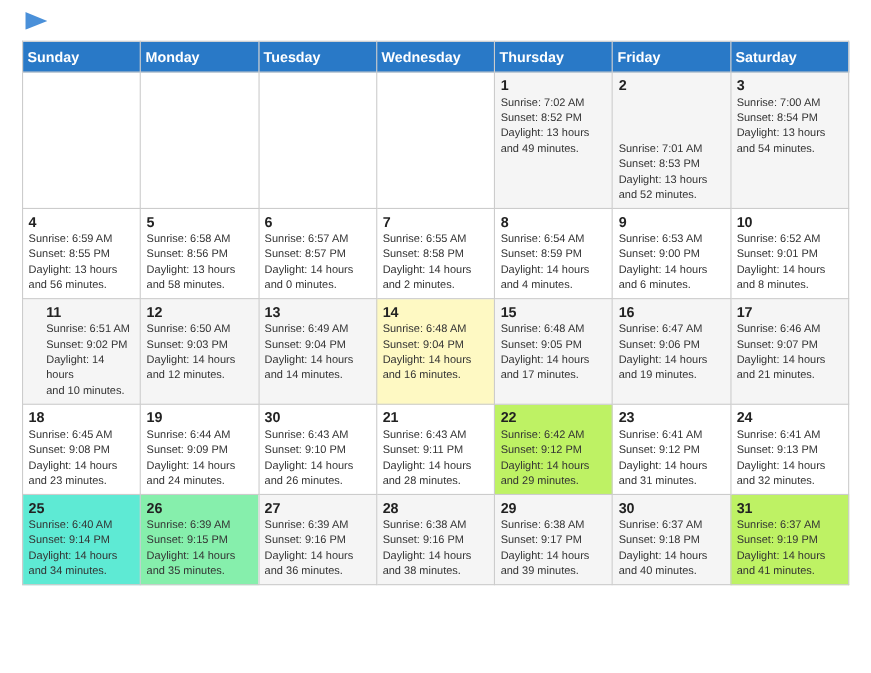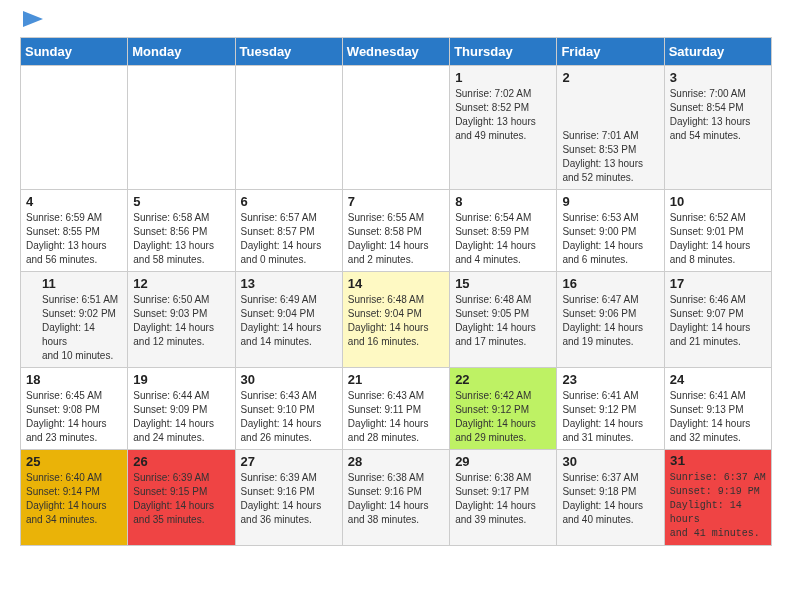--- a/index.html
+++ b/index.html
@@ -243,28 +243,28 @@
           </td>
           <td style="background: rgb(255, 255, 255);">
             <div class="day-num">24</div>
             <div class="day-info" style="white-space: pre-line;">Sunrise: 6:41 AM
 Sunset: 9:13 PM
 Daylight: 14 hours
 and 32 minutes.</div>
           </td>
         </tr>
         <tr>
-          <td style="background: #eab308; margin-top: 24px;">
+          <td style="background: #5eead4; margin-top: 24px;">
             <div class="day-num">25</div>
             <div class="day-info" style="white-space: pre-line;">Sunrise: 6:40 AM
 Sunset: 9:14 PM
 Daylight: 14 hours
 and 34 minutes.</div>
           </td>
-          <td style="background: #ef4444;">
+          <td style="background: #86efac;">
             <div class="day-num">26</div>
             <div class="day-info" style="white-space: pre-line;">Sunrise: 6:39 AM
 Sunset: 9:15 PM
 Daylight: 14 hours
 and 35 minutes.</div>
           </td>
           <td style="background: rgb(245, 245, 245);">
             <div class="day-num">27</div>
             <div class="day-info" style="white-space: pre-line;">Sunrise: 6:39 AM
 Sunset: 9:16 PM
@@ -285,21 +285,21 @@
 Daylight: 14 hours
 and 39 minutes.</div>
           </td>
           <td style="background: rgb(245, 245, 245);">
             <div class="day-num">30</div>
             <div class="day-info" style="white-space: pre-line;">Sunrise: 6:37 AM
 Sunset: 9:18 PM
 Daylight: 14 hours
 and 40 minutes.</div>
           </td>
-          <td style="background: #ef4444; font-family: Liberation Mono, monospace;">
+          <td style="background: #bef264;">
             <div class="day-num">31</div>
             <div class="day-info" style="white-space: pre-line;">Sunrise: 6:37 AM
 Sunset: 9:19 PM
 Daylight: 14 hours
 and 41 minutes.</div>
           </td>
         </tr>
       </tbody>
   </table>
 </div>

